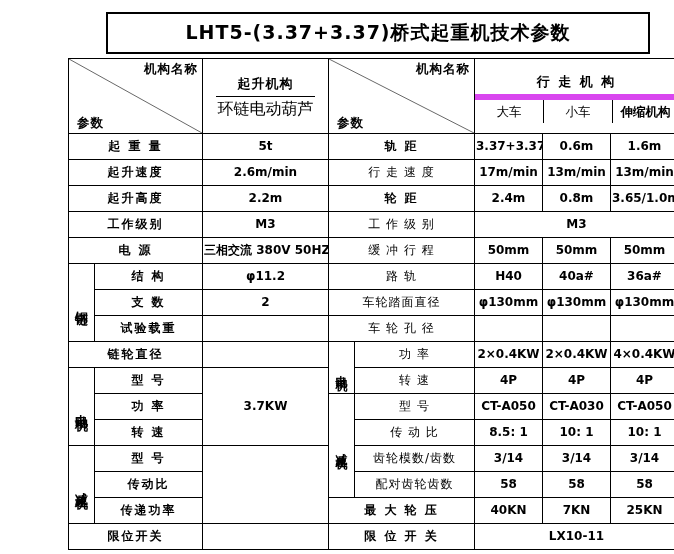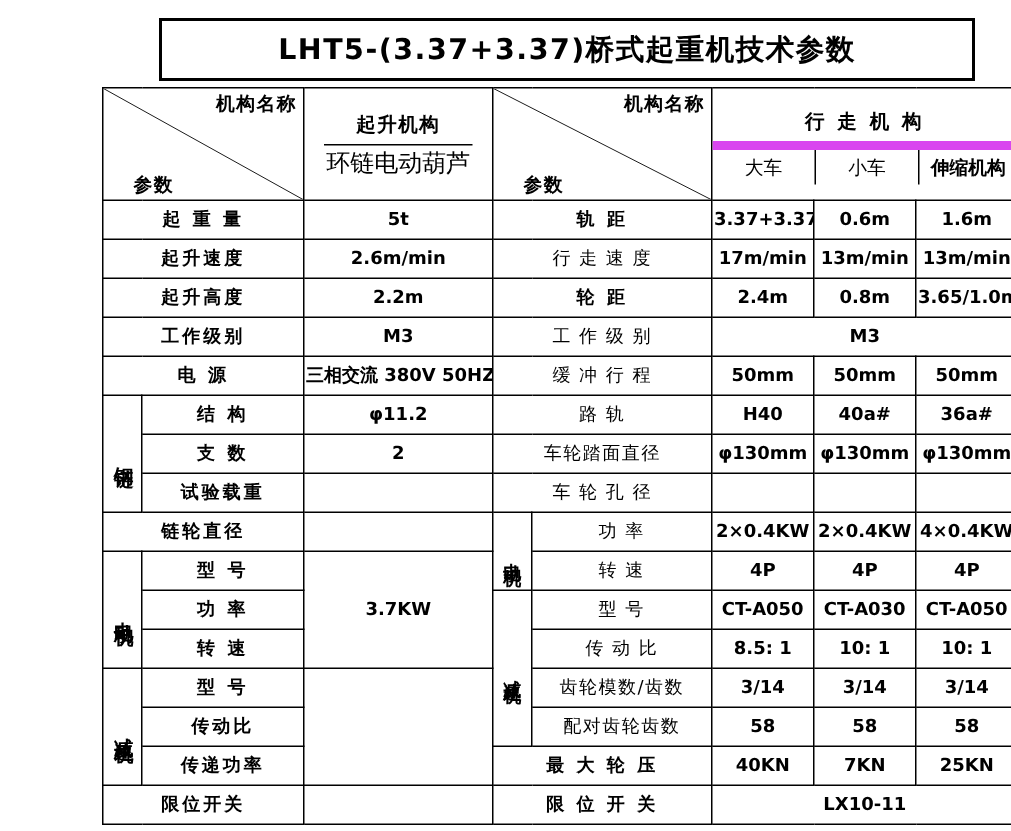--- a/index.html
+++ b/index.html
@@ -50,21 +50,21 @@
     letter-spacing:2px;
     line-height:1;
     margin:0 auto;
   }
   .vert-wrap{display:flex;align-items:center;justify-content:center;height:100%;}
 
   
   .diag{position:relative;padding:0;height:48px;}
   .diag svg{position:absolute;left:0;top:0;width:100%;height:100%;}
   .diag .tr{position:absolute;right:4px;top:3px;font-size:12.5px;font-weight:bold;letter-spacing:1px;}
-  .diag .bl{position:absolute;left:20px;bottom:3px;font-size:12.5px;font-weight:bold;letter-spacing:1px;}
+  .diag .bl{position:absolute;left:8px;bottom:3px;font-size:12.5px;font-weight:bold;letter-spacing:1px;}
 </style>
 </head>
 <body>
 
 <div id="sheet">
 
   <div class="title-wrap">
     <div class="title-text">LHT5-(3.37+3.37)桥式起重机技术参数</div>
   </div>
 

